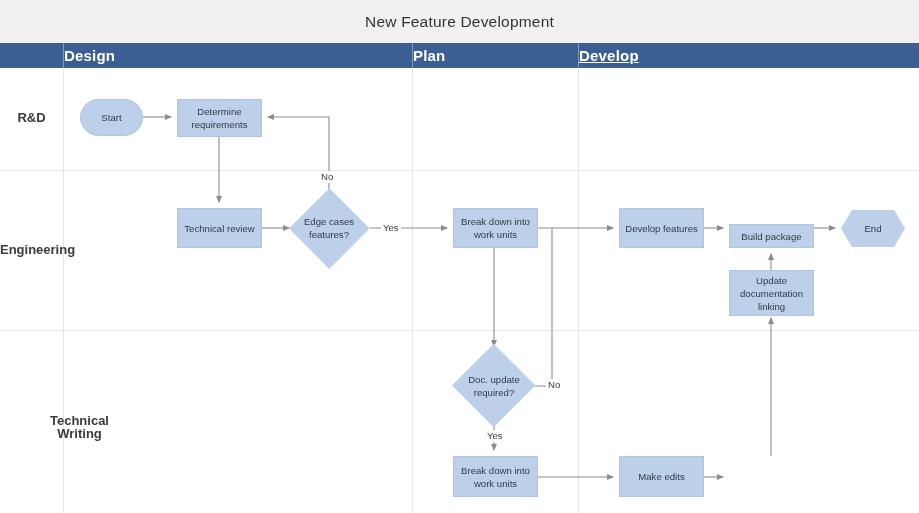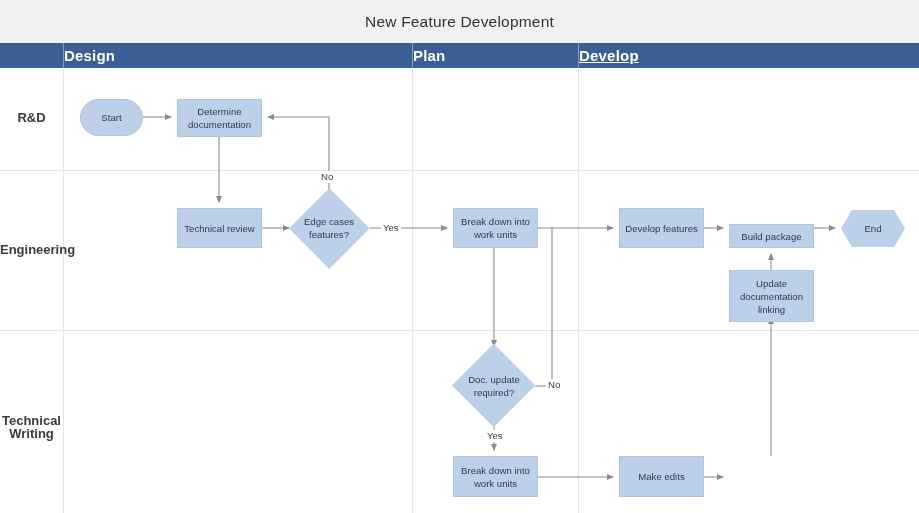--- a/index.html
+++ b/index.html
@@ -96,21 +96,21 @@
   <div class="col-header" style="left:579px;width:340px;text-decoration:underline;">Develop</div>
 
   <div class="vline" style="left:63px;top:68px;height:445px;"></div>
   <div class="vline" style="left:412px;top:68px;height:445px;"></div>
   <div class="vline" style="left:578px;top:68px;height:445px;"></div>
   <div class="hline" style="left:0;top:170px;width:919px;"></div>
   <div class="hline" style="left:0;top:330px;width:919px;"></div>
 
   <div class="lane-label" style="top:111px;">R&amp;D</div>
   <div class="lane-label" style="top:243px;">Engineering</div>
-  <div class="lane-label" style="top:414px;width:63px;">Technical Writing</div>
+  <div class="lane-label" style="top:414px;width:63px;margin-left:48px;">Technical Writing</div>
 
   <svg id="connectors" viewBox="0 0 919 513">
     <defs>
       <marker id="ah" markerWidth="7" markerHeight="7" refX="6" refY="3" orient="auto" markerUnits="userSpaceOnUse">
         <path d="M0,0 L7,3 L0,6 z" fill="#8c8c8c"></path>
       </marker>
     </defs>
     <g stroke="#8c8c8c" stroke-width="1.1" fill="none">
 
       <path d="M143,117 L171,117" marker-end="url(#ah)"></path>
@@ -145,41 +145,41 @@
     </g>
   </svg>
 
   <div class="edge-label" style="left:319px;top:171px;">No</div>
   <div class="edge-label" style="left:381px;top:222px;">Yes</div>
   <div class="edge-label" style="left:546px;top:379px;">No</div>
   <div class="edge-label" style="left:485px;top:430px;">Yes</div>
 
   <div class="node terminator" style="left:80px;top:99px;width:63px;height:37px;">Start</div>
 
-  <div class="node rect" style="left:177px;top:99px;width:85px;height:38px;">Determine documentation</div>
+  <div class="node rect" style="left:177px;top:99px;width:85px;height:38px;">Determine requirements</div>
 
   <div class="node rect" style="left:177px;top:208px;width:85px;height:40px;">Technical review</div>
 
   <div class="node diamond" style="left:289px;top:188px;width:80px;height:80px;">
     <div class="diamond-shape" style="left:11.7px;top:11.7px;width:56.6px;height:56.6px;"></div>
     <div class="diamond-text">Edge cases features?</div>
   </div>
 
   <div class="node rect" style="left:453px;top:208px;width:85px;height:40px;">Break down into work units</div>
 
   <div class="node rect" style="left:619px;top:208px;width:85px;height:40px;">Develop features</div>
 
   <div class="node rect" style="left:729px;top:208px;width:85px;height:24px;margin-top:16px;">Build package</div>
 
   <div class="hexagon" style="left:841px;top:210px;width:64px;height:37px;text-align:center;">
     <div class="hex-bg"></div>
     <span class="hex-label">End</span>
   </div>
 
-  <div class="node rect" style="left:729px;top:270px;width:85px;height:52px;">Update documentation linking</div>
+  <div class="node rect" style="left:729px;top:270px;width:85px;height:46px;">Update documentation linking</div>
 
   <div class="node diamond" style="left:452px;top:344px;width:84px;height:84px;">
     <div class="diamond-shape" style="left:12.3px;top:12.3px;width:59.4px;height:59.4px;"></div>
     <div class="diamond-text">Doc. update required?</div>
   </div>
 
   <div class="node rect" style="left:453px;top:456px;width:85px;height:41px;">Break down into work units</div>
 
   <div class="node rect" style="left:619px;top:456px;width:85px;height:41px;">Make edits</div>
 

